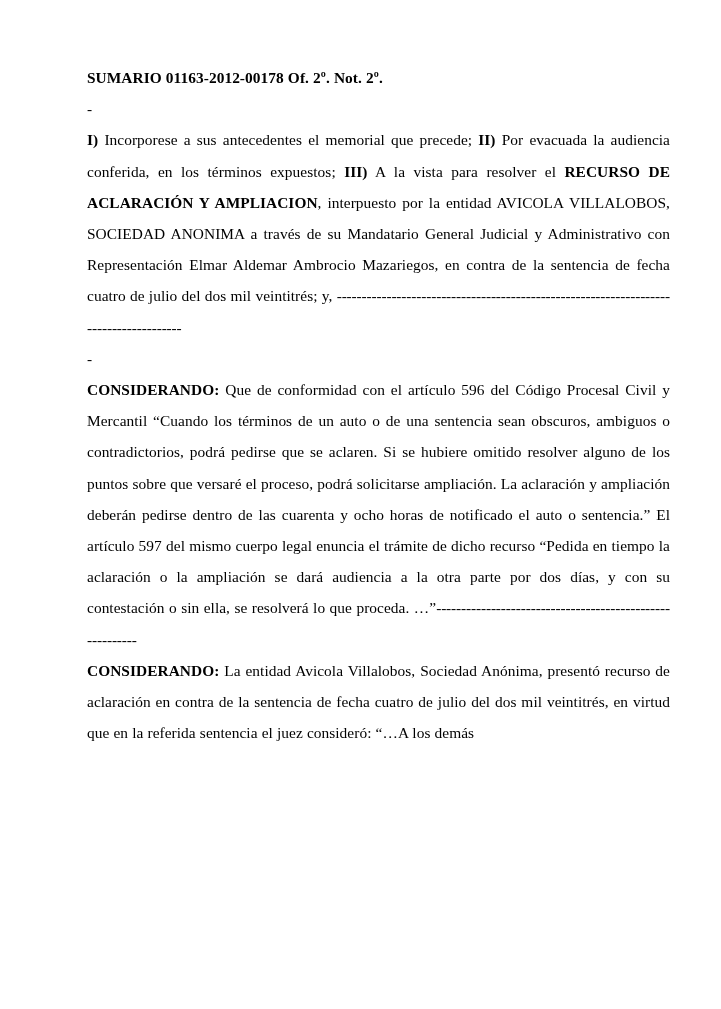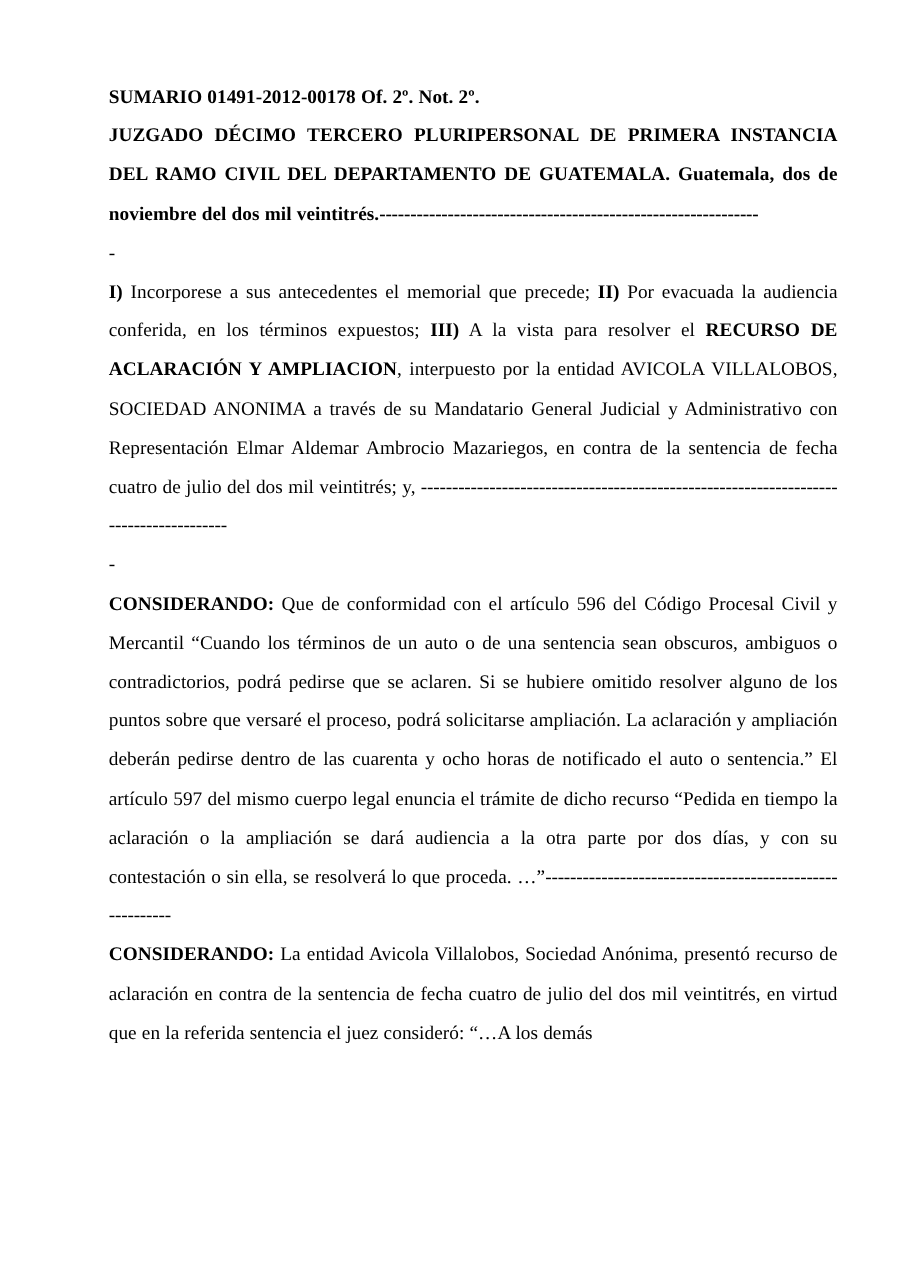--- a/index.html
+++ b/index.html
@@ -48,21 +48,20 @@
   .fill-bold {
     font-weight: bold;
     letter-spacing: -0.15px;
   }
 </style>
 </head>
 <body>
 
 <div class="page">
   <div class="doc-body" id="doc-body">
-      <p class="para"><span class="b">SUMARIO 01491-2012-00178 Of. 2º. Not. 2º.</span></p>
-      <p class="para"><span class="b">JUZGADO DÉCIMO TERCERO PLURIPERSONAL DE PRIMERA INSTANCIA DEL RAMO CIVIL DEL DEPARTAMENTO DE GUATEMALA. Guatemala, dos de noviembre del dos mil veintitrés.</span><span class="fill-bold">-------------------------------------------------------------</span></p>
+      <p class="para"><span class="b">SUMARIO 01163-2012-00178 Of. 2º. Not. 2º.</span></p>
       <p class="para">-</p>
       <p class="para"><span class="b">I)</span><span> Incorporese a sus antecedentes el memorial que precede; </span><span class="b">II)</span><span> Por evacuada la audiencia conferida, en los términos expuestos; </span><span class="b">III)</span><span> A la vista para resolver el </span><span class="b">RECURSO DE ACLARACIÓN Y AMPLIACION</span><span>, interpuesto por la entidad AVICOLA VILLALOBOS, SOCIEDAD ANONIMA a través de su Mandatario General Judicial y Administrativo con Representación Elmar Aldemar Ambrocio Mazariegos, en contra de la sentencia de fecha cuatro de julio del dos mil veintitrés; y, </span><span class="fill">--------------------------------------------------------------------------------------</span></p>
       <p class="para">-</p>
       <p class="para"><span class="b">CONSIDERANDO:</span><span> Que de conformidad con el artículo 596 del Código Procesal Civil y Mercantil “Cuando los términos de un auto o de una sentencia sean obscuros, ambiguos o contradictorios, podrá pedirse que se aclaren. Si se hubiere omitido resolver alguno de los puntos sobre que versaré el proceso, podrá solicitarse ampliación. La aclaración y ampliación deberán pedirse dentro de las cuarenta y ocho horas de notificado el auto o sentencia.” El artículo 597 del mismo cuerpo legal enuncia el trámite de dicho recurso “Pedida en tiempo la aclaración o la ampliación se dará audiencia a la otra parte por dos días, y con su contestación o sin ella, se resolverá lo que proceda. …”</span><span class="fill">---------------------------------------------------------</span></p>
       <p class="para"><span class="b">CONSIDERANDO:</span><span> La entidad Avicola Villalobos, Sociedad Anónima, presentó recurso de aclaración en contra de la sentencia de fecha cuatro de julio del dos mil veintitrés, en virtud que en la referida sentencia el juez consideró: “…A los demás</span></p>
     </div>
 </div>
 
 </body></html>

